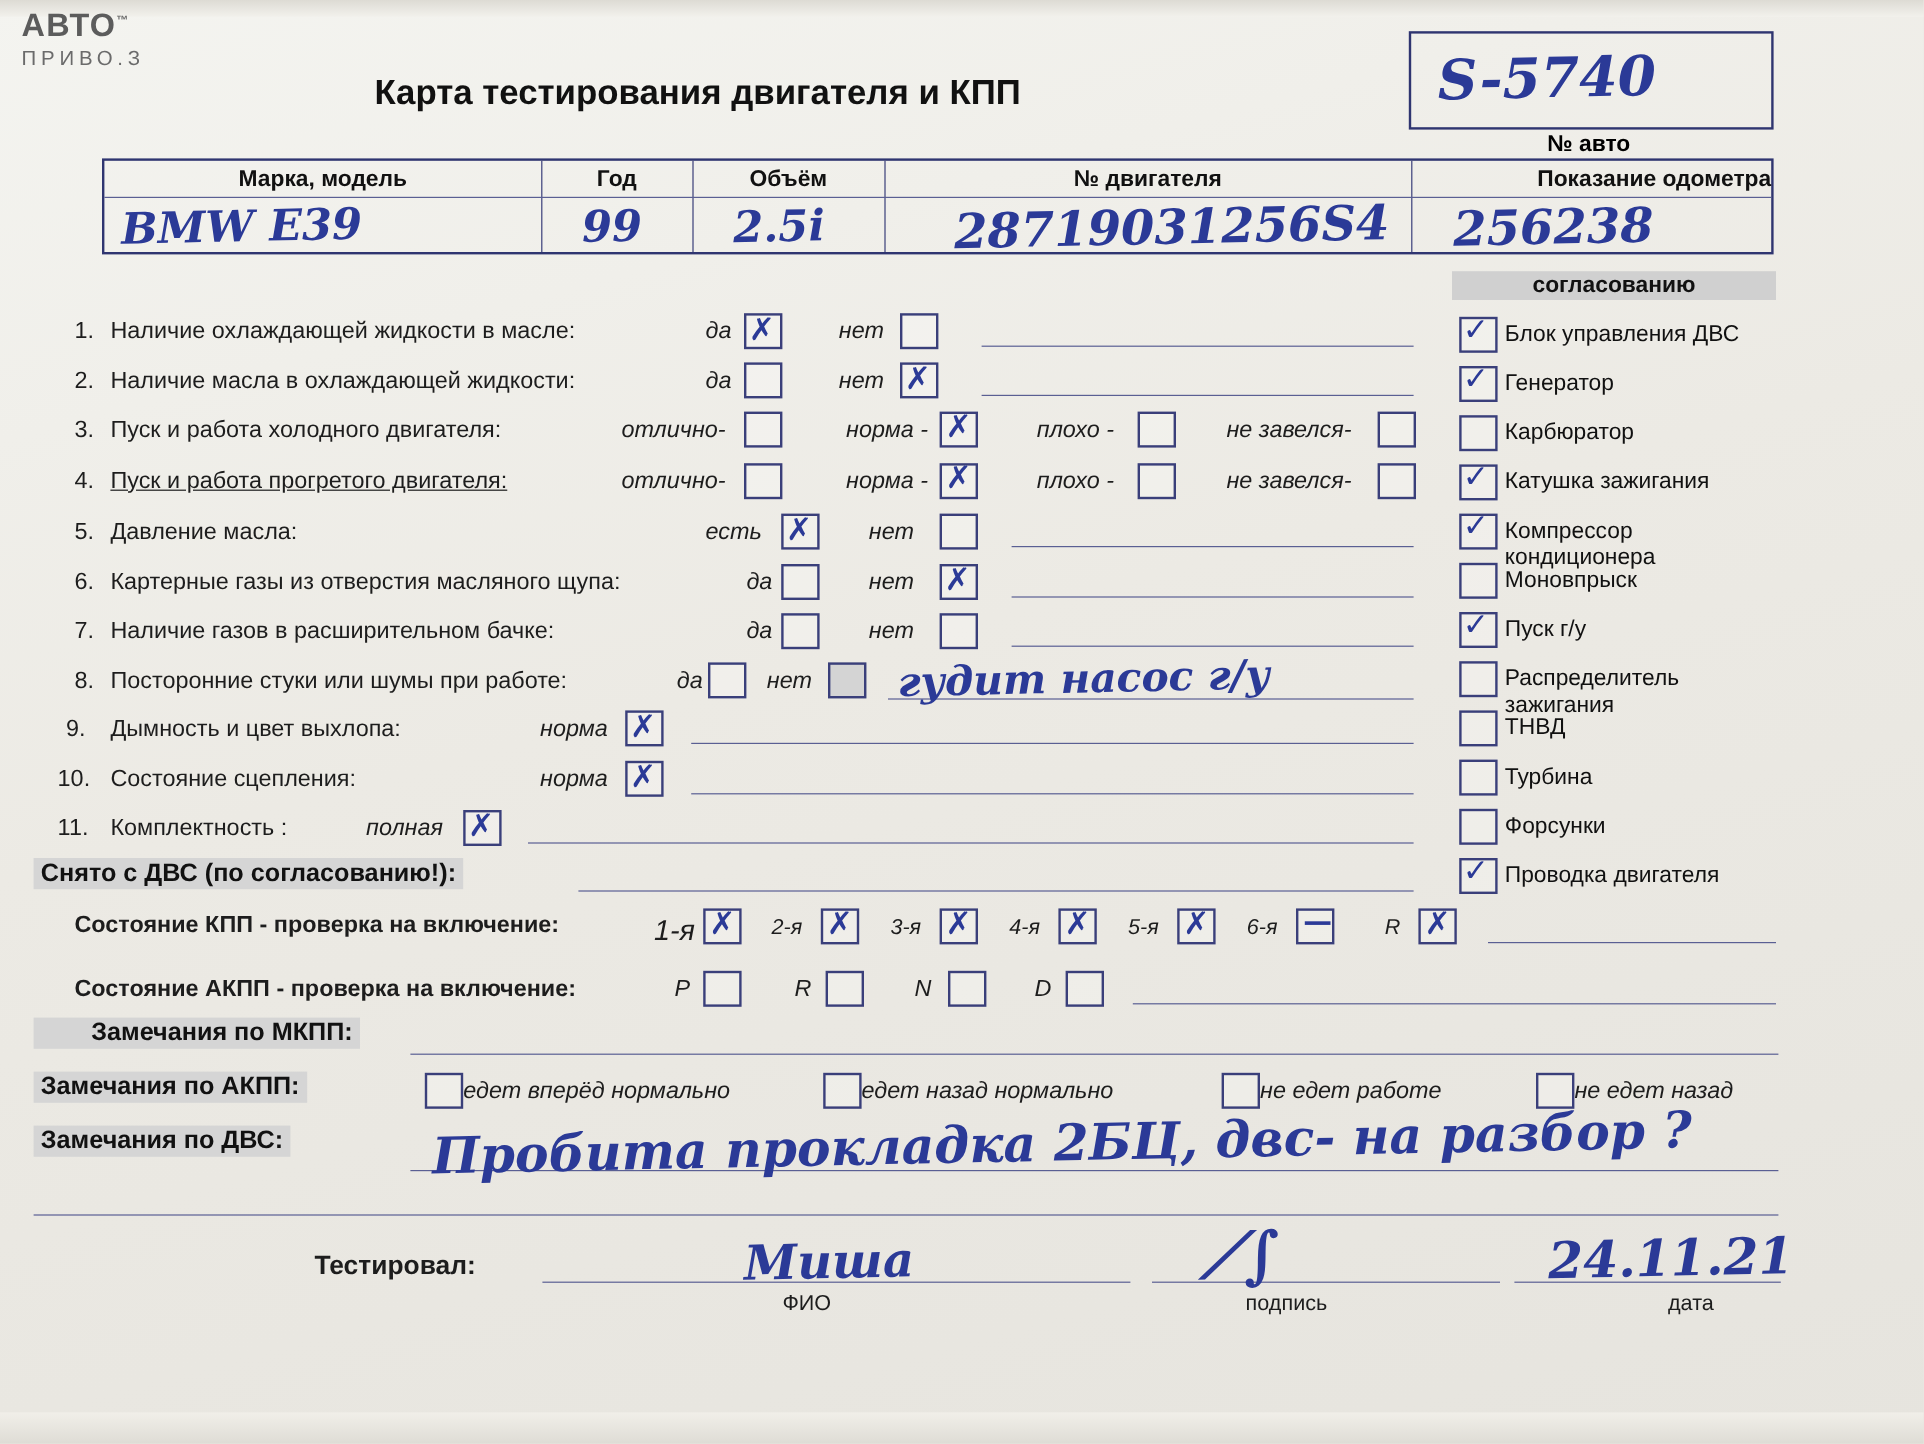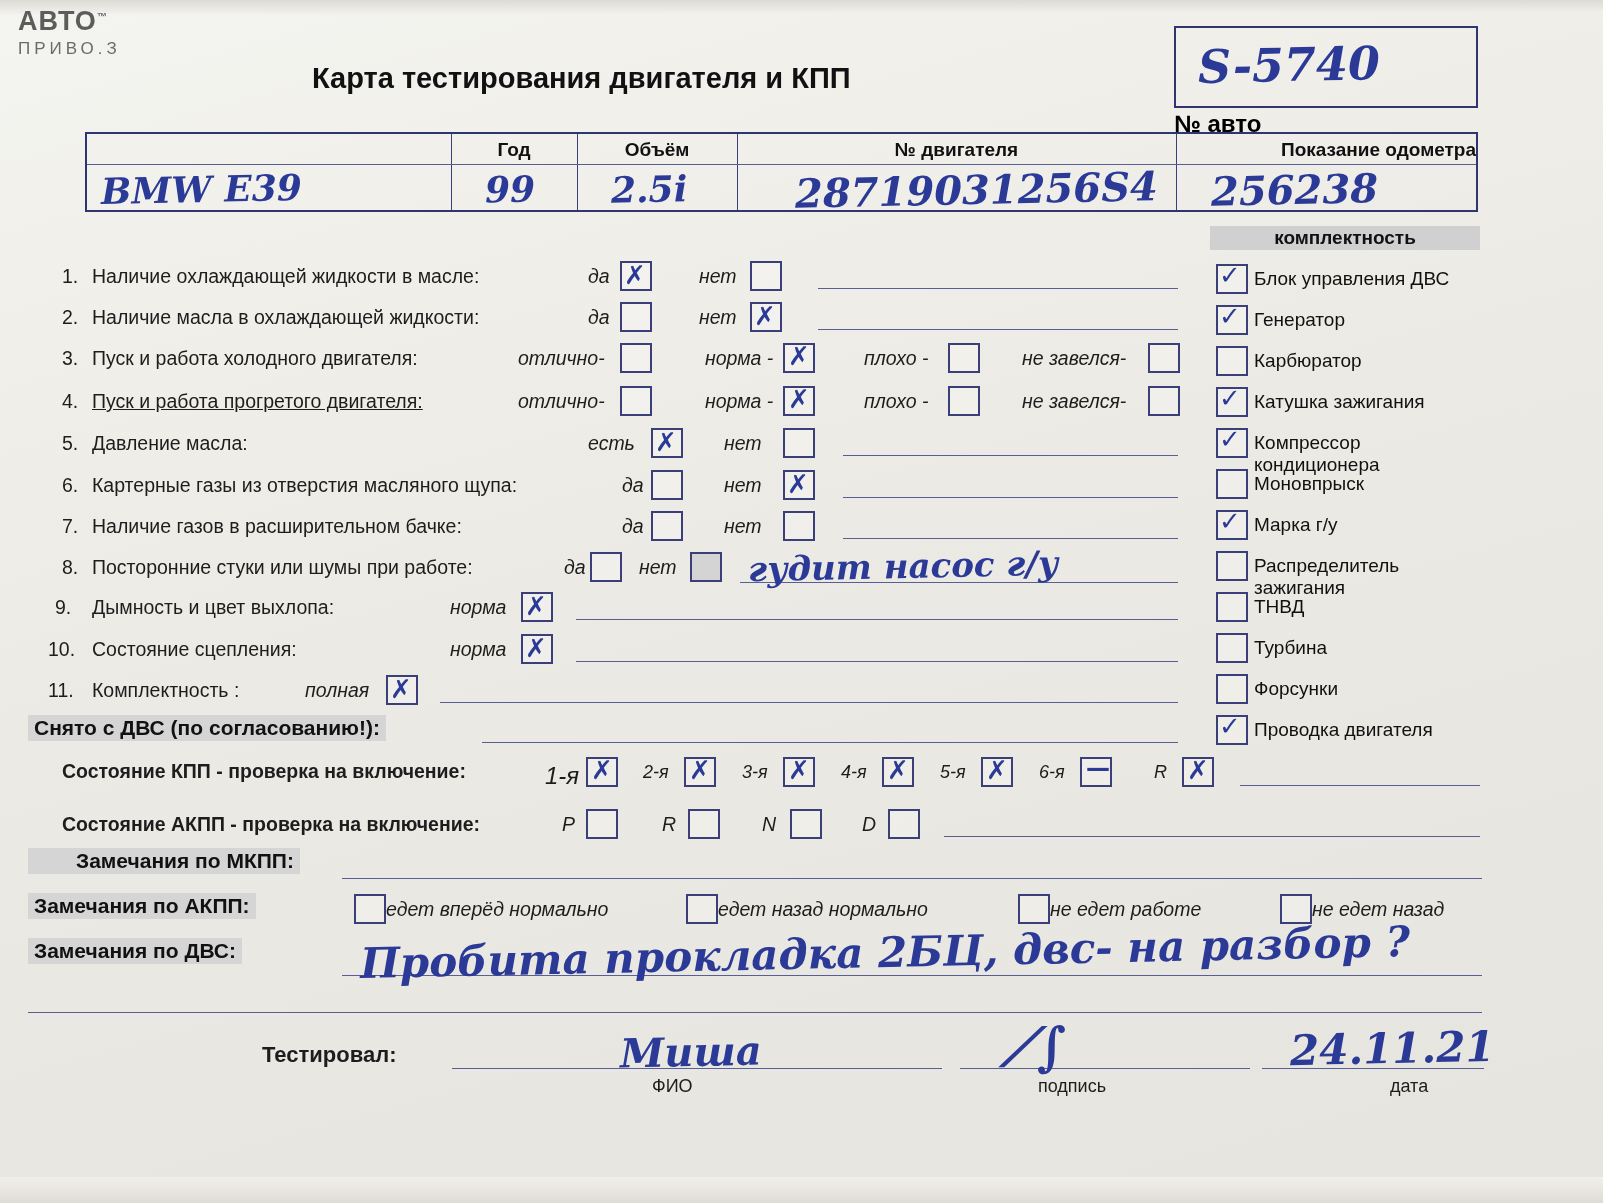--- a/index.html
+++ b/index.html
@@ -81,30 +81,31 @@
       <span>АВТО</span><span class="tm">™</span>
     </div>
     <div class="sub">ПРИВО.З</div>
   </div>
 
   <div class="title">Карта тестирования двигателя  и КПП</div>
 
   <div class="numbox">
     <div class="ink abs" style="left:22px; top:10px; font-size:46px;">S-5740</div>
   </div>
-  <div class="cell abs" style="left:1174px; top:110px; width:300px; font-size:24px; font-weight:bold;">№ авто</div>
+  <div class="cell abs" style="left:1174px; top:110px; width:300px; text-align:center; font-size:19px; font-weight:bold;">№ авто</div>
 
   <div class="tbl" style="left:85px; top:132px; width:1389px; height:76px;">
 
     <div class="vline" style="left:364px; top:0; height:76px;"></div>
     <div class="vline" style="left:490px; top:0; height:76px;"></div>
     <div class="vline" style="left:650px; top:0; height:76px;"></div>
     <div class="vline" style="left:1089px; top:0; height:76px;"></div>
     <div class="line" style="left:0; top:30px; width:1389px;"></div>
 
+    <div class="cell" style="left:0; top:5px; width:364px;">Марка, модель</div>
     <div class="cell" style="left:364px; top:5px; width:126px;">Год</div>
     <div class="cell" style="left:490px; top:5px; width:160px;">Объём</div>
     <div class="cell" style="left:650px; top:5px; width:439px;">№ двигателя</div>
     <div class="cell" style="left:1089px; top:5px; width:300px;text-align:right;">Показание одометра</div>
 
     <div class="ink abs" style="left:14px; top:34px; font-size:36px;">BMW E39</div>
     <div class="ink abs" style="left:398px; top:34px; font-size:36px;">99</div>
     <div class="ink abs" style="left:524px; top:34px; font-size:36px;">2.5i</div>
     <div class="ink abs" style="left:708px; top:32px; font-size:40px;">28719031256S4</div>
     <div class="ink abs" style="left:1124px; top:32px; font-size:40px;">256238</div>
@@ -275,21 +276,21 @@
   <div class="bx sm" style="left:1280px; top:894px;"></div>
   <div class="lbl it" style="left:1312px; top:898px;">не едет назад</div>
 
   <div class="sechead" style="left:28px; top:938px;">Замечания по ДВС:</div>
   <div class="line" style="left:342px; top:975px; width:1140px;"></div>
   <div class="ink abs" style="left:360px; top:928px; font-size:42px;">Пробита прокладка 2БЦ, двс- на разбор ?</div>
   <div class="line" style="left:28px; top:1012px; width:1454px;"></div>
 
   <div class="cmplx" style="top:226px; width:270px;">
     <div style="position:absolute; left:0; top:0; width:270px; height:24px; background:#d0d0d0;"></div>
-    <div style="position:absolute; left:0; top:1px; width:270px; text-align:center; font-size:19px; font-weight:bold; color:#111;">комплектность</div>
+    <div style="position:absolute; left:0; top:1px; width:270px; text-align:center; font-size:19px; font-weight:bold; color:#111;">согласованию</div>
 
     <div class="bx sm" style="left:6px; top:38px;">
         <span class="mark" style="left:1px; top:-4px;">✓</span>
       </div>
     <div class="row" style="left:44px; top:42px;">Блок управления ДВС</div>
 
     <div class="bx sm" style="left:6px; top:79px;">
         <span class="mark" style="left:1px; top:-4px;">✓</span>
       </div>
     <div class="row" style="left:44px; top:83px;">Генератор</div>
@@ -306,21 +307,21 @@
         <span class="mark" style="left:1px; top:-4px;">✓</span>
       </div>
     <div class="row" style="left:44px; top:206px;">Компрессор кондиционера</div>
 
     <div class="bx sm" style="left:6px; top:243px;"></div>
     <div class="row" style="left:44px; top:247px;">Моновпрыск</div>
 
     <div class="bx sm" style="left:6px; top:284px;">
         <span class="mark" style="left:1px; top:-4px;">✓</span>
       </div>
-    <div class="row" style="left:44px; top:288px;">Марка г/у</div>
+    <div class="row" style="left:44px; top:288px;">Пуск г/у</div>
 
     <div class="bx sm" style="left:6px; top:325px;"></div>
     <div class="row" style="left:44px; top:329px;">Распределитель зажигания</div>
 
     <div class="bx sm" style="left:6px; top:366px;"></div>
     <div class="row" style="left:44px; top:370px;">ТНВД</div>
 
     <div class="bx sm" style="left:6px; top:407px;"></div>
     <div class="row" style="left:44px; top:411px;">Турбина</div>
 

